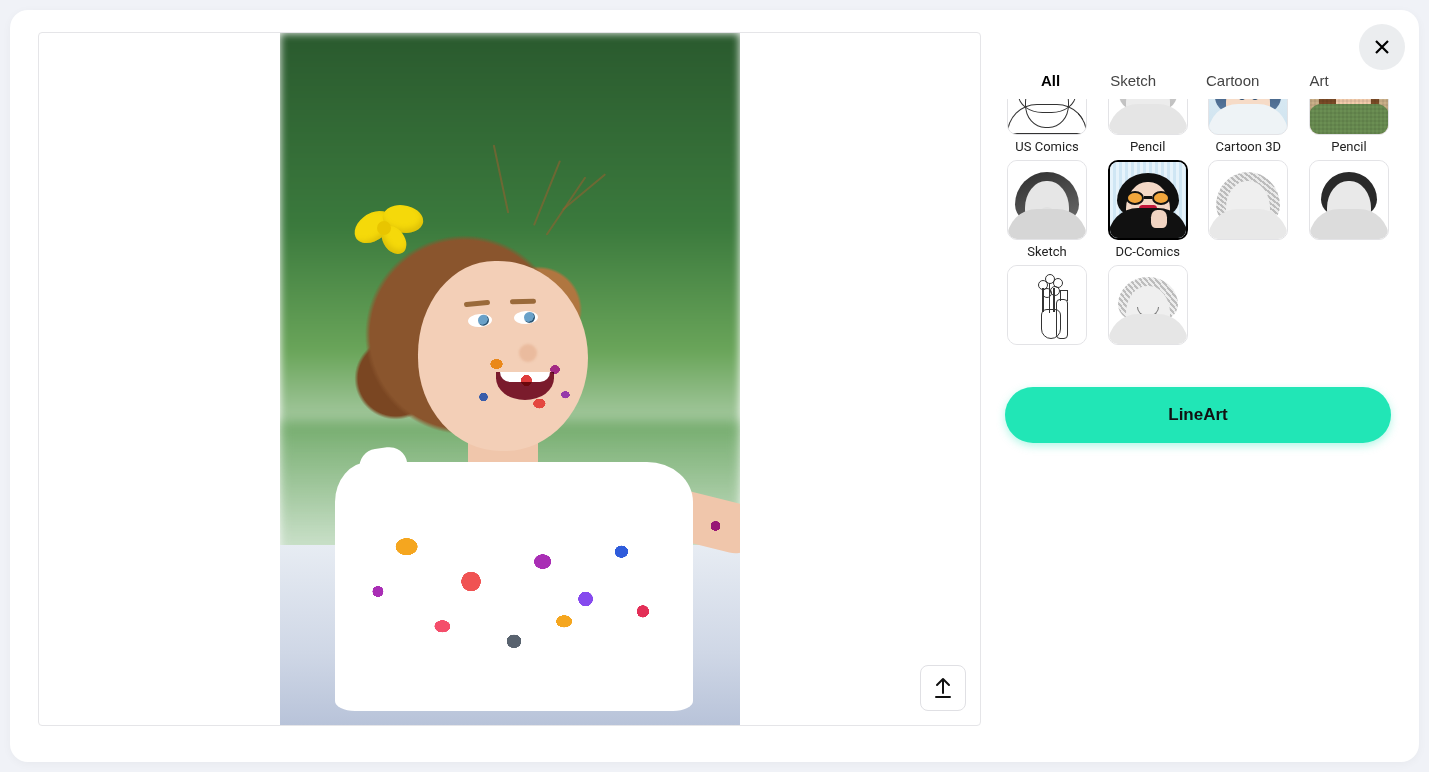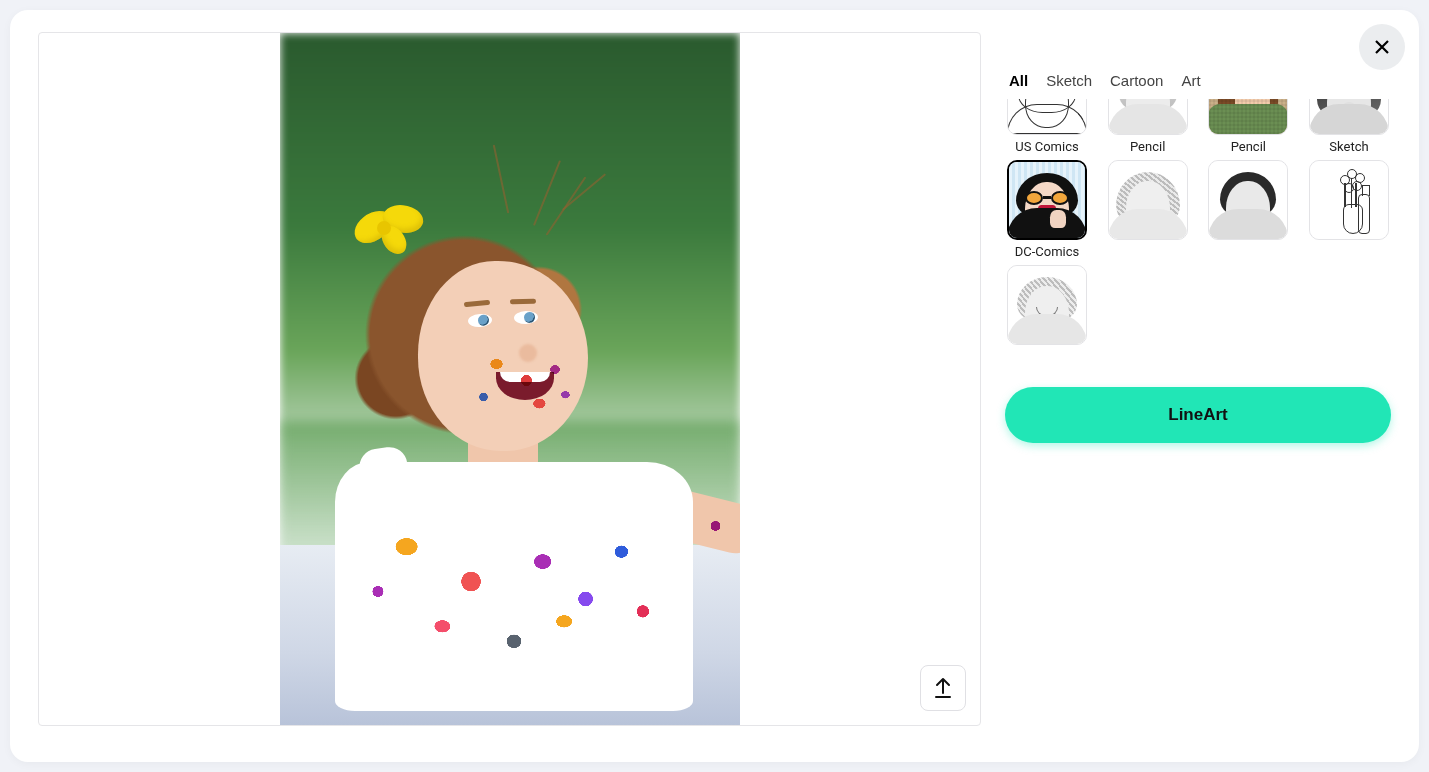--- a/index.html
+++ b/index.html
@@ -88,20 +88,21 @@
       margin-bottom: 10px;
       padding-left: 4px;
     }
     .tab {
       font-size: 15px;
       color: #444;
       cursor: pointer;
       background: none;
       border: none;
       padding: 0;
+      margin-left: 32px;
     }
     .tab.active { font-weight: 700; color: #000; }
     .styles-scroll {
       height: 278px;
       overflow: hidden;
       margin-bottom: 10px;
       position: relative;
     }
     .styles-grid {
       display: grid;
@@ -400,20 +401,33 @@
               <div class="thumb-portrait st-pencil">
                 <div class="tp-bg"></div>
                 <div class="tp-hair"></div>
                 <div class="tp-head"></div>
                 <div class="tp-sh"></div>
               </div>
             </div>
           <div class="style-label">Pencil</div>
         </div>
 
+        <div class="style-item">
+          <div class="style-thumb">
+              <div class="thumb-portrait st-cartoon3d">
+                <div class="tp-bg"></div>
+                <div class="tp-hair"></div>
+                <div class="tp-head"></div>
+                <span class="eyeL"></span>
+                <span class="eyeR"></span>
+                <div class="tp-sh"></div>
+              </div>
+            </div>
+          <div class="style-label">Cartoon 3D</div>
+        </div>
 
         <div class="style-item">
           <div class="style-thumb">
               <div class="thumb-portrait st-pixel">
                 <div class="tp-bg"></div>
                 <div class="tp-hair"></div>
                 <div class="tp-head"></div>
                 <div class="braid"></div>
                 <div class="tp-sh"></div>
               </div>

